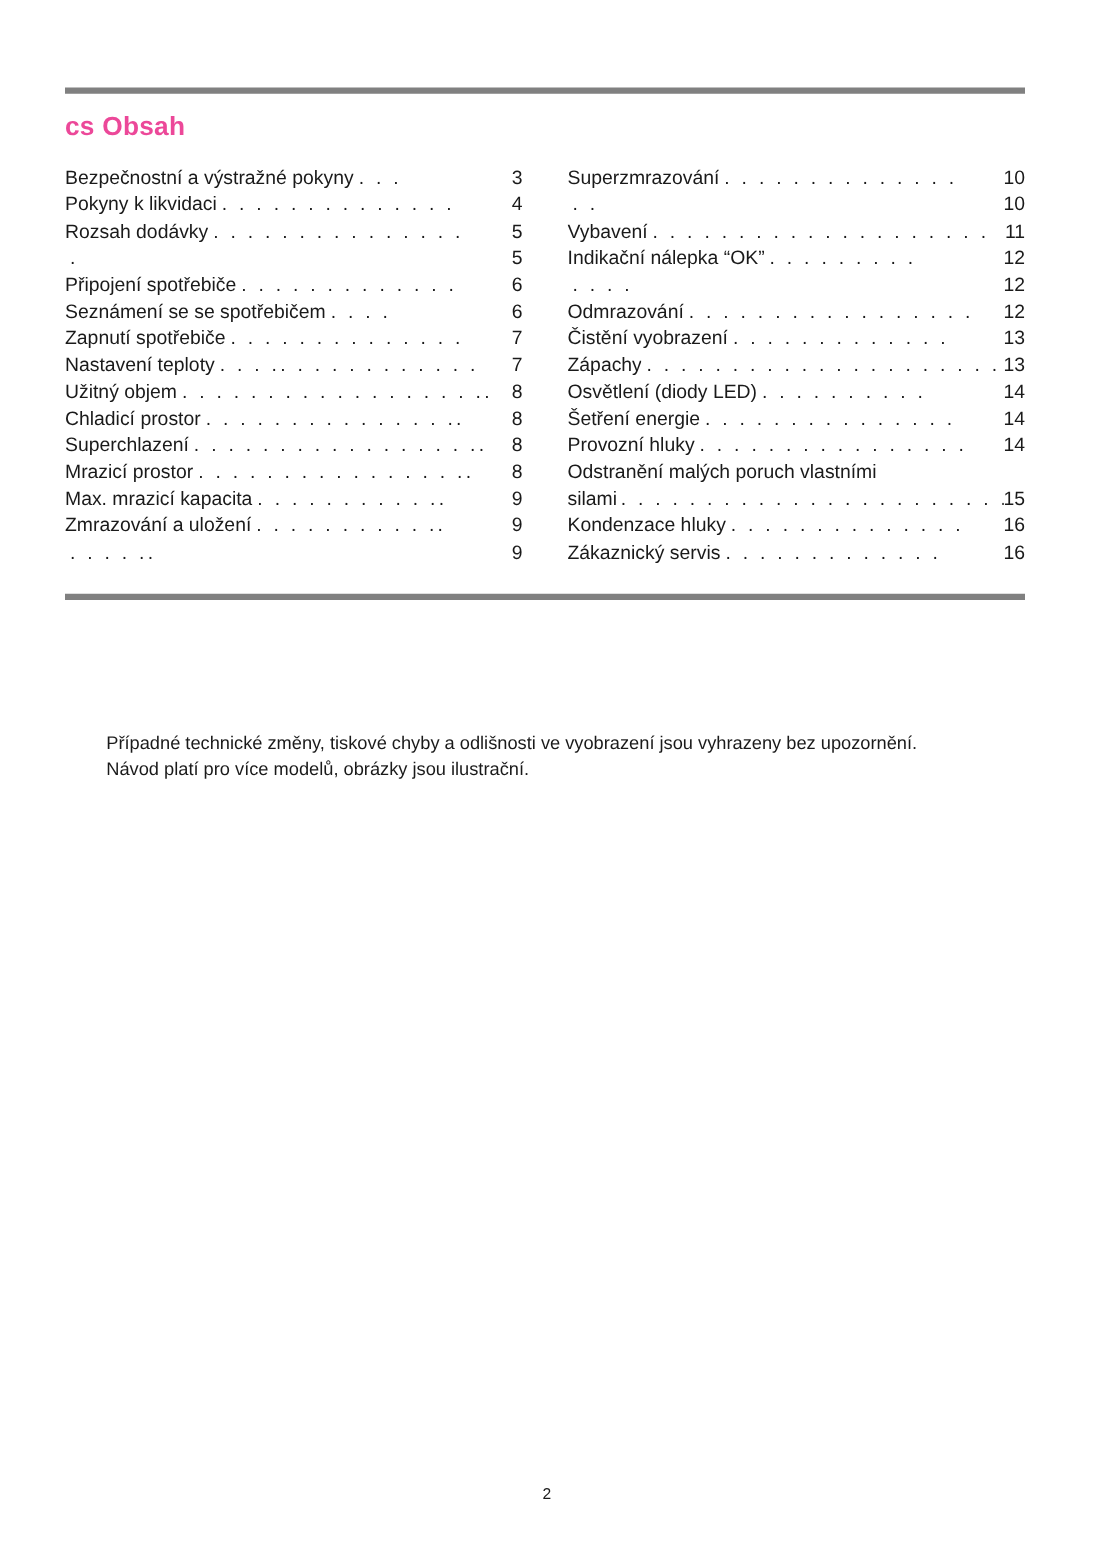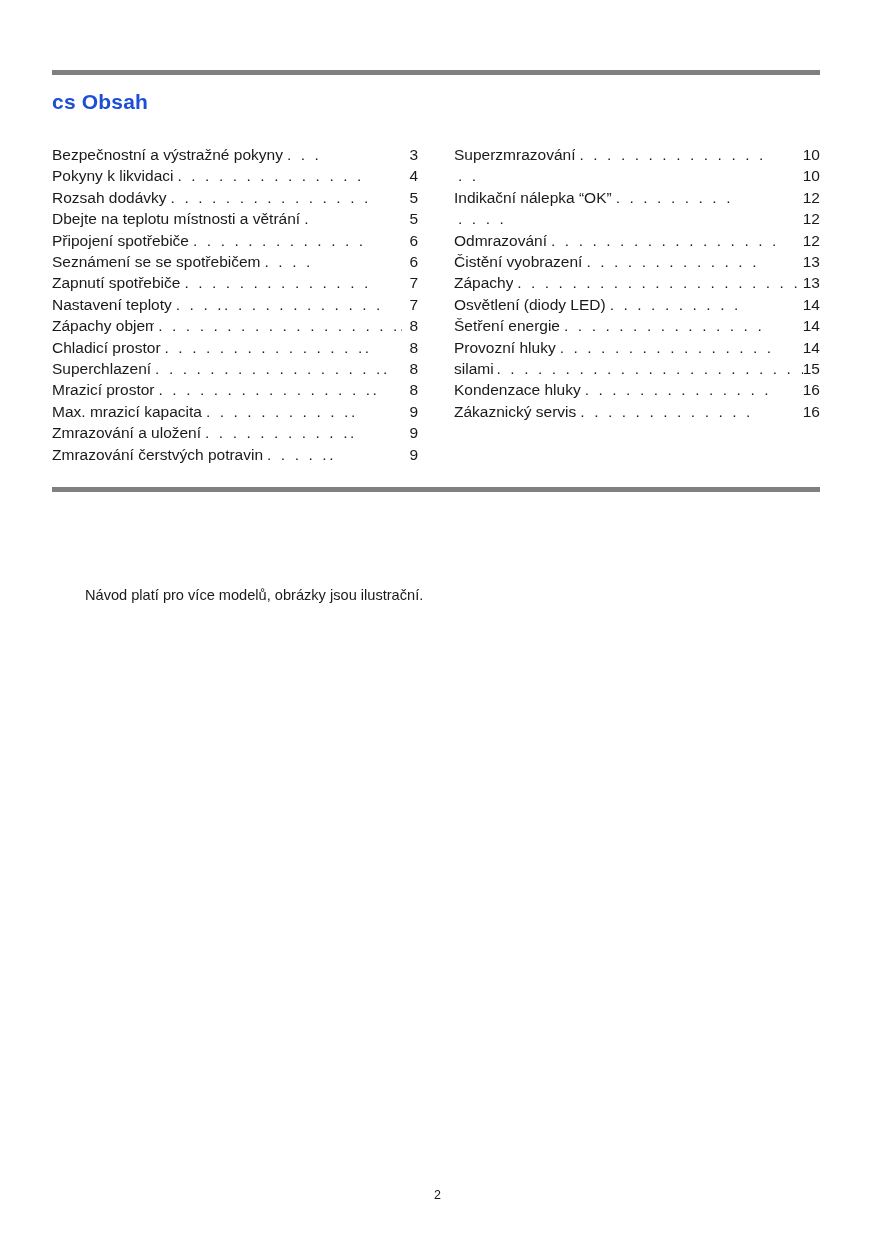--- a/index.html
+++ b/index.html
@@ -35,22 +35,22 @@
   .rule-bottom {
     height: 5px;
     background: #808080;
     width: 100%;
     margin-top: 22px;
   }
   .title {
     font-size: 21px;
     font-weight: bold;
     letter-spacing: 0.2px;
-    margin: 15px 0 30px 0;
-    color: #1d4ed8;
+    margin: 15px 0 18px 0;
+    color: #ec4899;
   }
   .toc {
     display: flex;
     flex-direction: row;
     gap: 36px;
   }
   .toc-col {
     width: 366px;
   }
   .toc-entry {
@@ -130,21 +130,20 @@
           <span class="label">Pokyny k likvidaci</span>
           <span class="dots">. . . . . . . . . . . . . .</span>
           <span class="page-no">4</span>
         </div>
         <div class="toc-entry">
           <span class="label">Rozsah dodávky</span>
           <span class="dots">. . . . . . . . . . . . . . .</span>
           <span class="page-no">5</span>
         </div>
         <div class="toc-entry">
-          <span class="label">Dbejte na teplotu místnosti a větrání</span>
           <span class="dots">.</span>
           <span class="page-no">5</span>
         </div>
         <div class="toc-entry">
           <span class="label">Připojení spotřebiče</span>
           <span class="dots">. . . . . . . . . . . . .</span>
           <span class="page-no">6</span>
         </div>
         <div class="toc-entry">
           <span class="label">Seznámení se se spotřebičem</span>
@@ -155,21 +154,21 @@
           <span class="label">Zapnutí spotřebiče</span>
           <span class="dots">. . . . . . . . . . . . . .</span>
           <span class="page-no">7</span>
         </div>
         <div class="toc-entry">
           <span class="label">Nastavení teploty</span>
           <span class="dots">. . . .. . . . . . . . . . . .</span>
           <span class="page-no">7</span>
         </div>
         <div class="toc-entry">
-          <span class="label">Zápachy objem</span>
+          <span class="label">Užitný objem</span>
           <span class="dots">. . . . . . . . . . . . . . . . . ..</span>
           <span class="page-no">8</span>
         </div>
         <div class="toc-entry">
           <span class="label">Chladicí prostor</span>
           <span class="dots">. . . . . . . . . . . . . . ..</span>
           <span class="page-no">8</span>
         </div>
         <div class="toc-entry">
           <span class="label">Superchlazení</span>
@@ -185,35 +184,39 @@
           <span class="label">Max. mrazicí kapacita</span>
           <span class="dots">. . . . . . . . . . ..</span>
           <span class="page-no">9</span>
         </div>
         <div class="toc-entry">
           <span class="label">Zmrazování a uložení</span>
           <span class="dots">. . . . . . . . . . ..</span>
           <span class="page-no">9</span>
         </div>
         <div class="toc-entry">
-          <span class="label">Zmrazování čerstvých potravin</span>
           <span class="dots">. . . . ..</span>
           <span class="page-no">9</span>
         </div>
       </div>
 
       <div class="toc-col">
         <div class="toc-entry">
           <span class="label">Superzmrazování</span>
           <span class="dots">. . . . . . . . . . . . . .</span>
           <span class="page-no">10</span>
         </div>
         <div class="toc-entry">
           <span class="dots">. .</span>
           <span class="page-no">10</span>
+        </div>
+        <div class="toc-entry">
+          <span class="label">Vybavení</span>
+          <span class="dots">. . . . . . . . . . . . . . . . . . . .</span>
+          <span class="page-no">11</span>
         </div>
         <div class="toc-entry">
           <span class="label">Indikační nálepka “OK”</span>
           <span class="dots">. . . . . . . . .</span>
           <span class="page-no">12</span>
         </div>
         <div class="toc-entry">
           <span class="dots">. . . .</span>
           <span class="page-no">12</span>
         </div>
@@ -240,20 +243,25 @@
         <div class="toc-entry">
           <span class="label">Šetření energie</span>
           <span class="dots">. . . . . . . . . . . . . . .</span>
           <span class="page-no">14</span>
         </div>
         <div class="toc-entry">
           <span class="label">Provozní hluky</span>
           <span class="dots">. . . . . . . . . . . . . . . .</span>
           <span class="page-no">14</span>
         </div>
+        <div class="toc-entry nodots">
+          <span class="label">Odstranění malých poruch vlastními</span>
+          <span class="dots"></span>
+          <span class="page-no"></span>
+        </div>
         <div class="toc-entry">
           <span class="label">silami</span>
           <span class="dots">. . . . . . . . . . . . . . . . . . . . . . .</span>
           <span class="page-no">15</span>
         </div>
         <div class="toc-entry">
           <span class="label">Kondenzace hluky</span>
           <span class="dots">. . . . . . . . . . . . . .</span>
           <span class="page-no">16</span>
         </div>
@@ -263,18 +271,19 @@
           <span class="page-no">16</span>
         </div>
       </div>
 
     </div>
 
     <div class="rule-bottom"></div>
   </div>
 
   <div class="note">
+    <p>Případné technické změny, tiskové chyby a odlišnosti ve vyobrazení jsou vyhrazeny bez upozornění.</p>
     <p>Návod platí pro více modelů, obrázky jsou ilustrační.</p>
   </div>
 
   <div class="folio">2</div>
 
 </div>
 
 </body></html>

